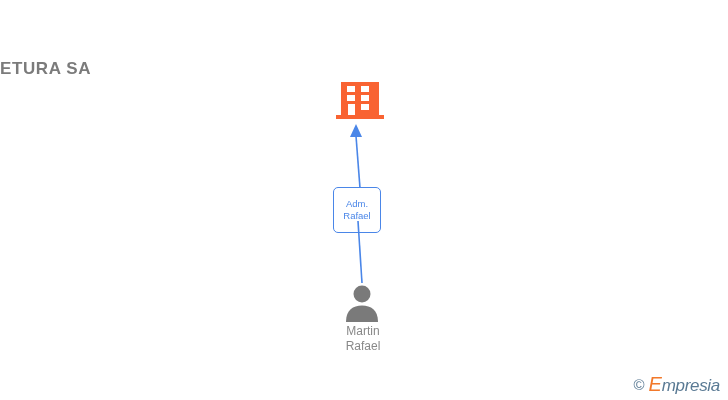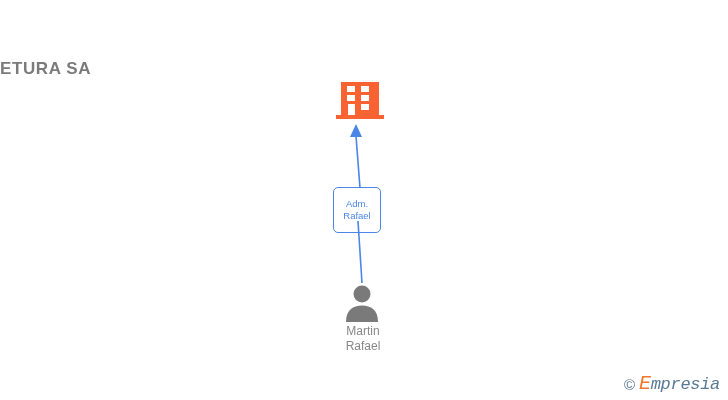--- a/index.html
+++ b/index.html
@@ -111,21 +111,21 @@
     display: flex;
     align-items: center;
     gap: 4px;
   }
   .wm-c {
     font-size: 15px;
     color: #5a7a94;
     line-height: 1;
   }
   .wm-word {
-    font-family: Liberation Mono, monospace;
+    font-family: Liberation Sans, sans-serif;
     font-style: italic;
     font-size: 17px;
     line-height: 1;
     color: #5a7a94;
     letter-spacing: -0.3px;
   }
   .wm-word .wm-e {
     color: #f2792b;
     font-size: 20px;
   }

